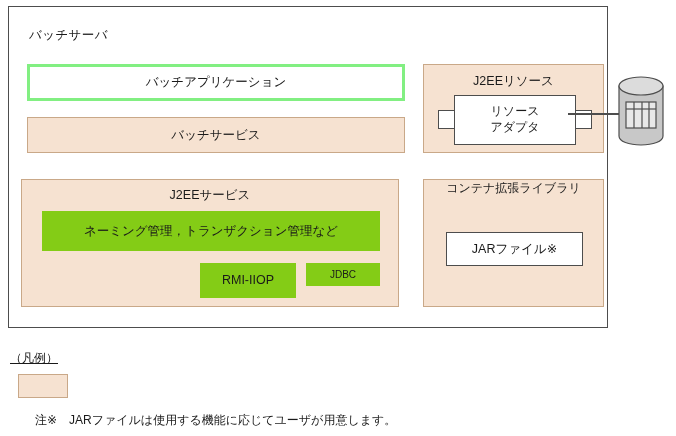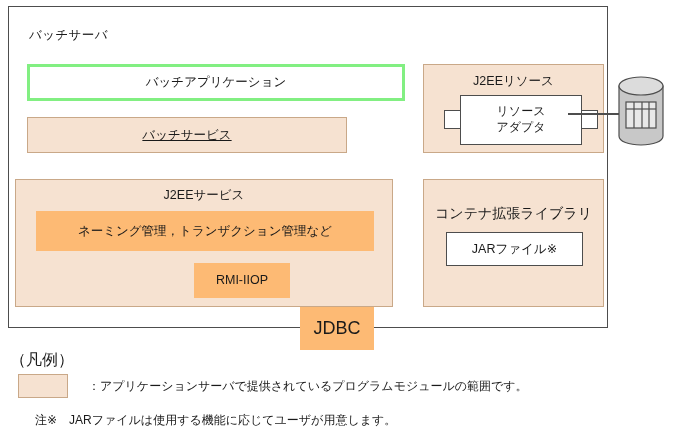--- a/index.html
+++ b/index.html
@@ -39,21 +39,21 @@
   }
 
   
   .beige {
     background: #f6e2d1;
     border: 1px solid #c9a888;
     box-sizing: border-box;
     position: absolute;
   }
   .pink {
-    background: #fdba74;
+    background: #84cc16;
     box-sizing: border-box;
     position: absolute;
   }
   .white-box {
     background: #ffffff;
     border: 1px solid #4d4d4d;
     box-sizing: border-box;
     position: absolute;
   }
   .centered {
@@ -78,28 +78,27 @@
     width: 378px; height: 37px;
     background: #ffffff;
     border: 3px solid #82ef82;
     box-sizing: border-box;
     font-size: 12.5px;
   }
 
   
   .batch-service {
     left: 18px; top: 110px;
-    width: 320px; height: 36px;
-    font-size: 12.5px;
-    text-decoration: underline;
+    width: 378px; height: 36px;
+    font-size: 12.5px;
   }
 
   
   .j2ee-service {
-    left: 6px; top: 172px;
+    left: 12px; top: 172px;
     width: 378px; height: 128px;
   }
   .j2ee-service-title {
     top: 7px;
     font-size: 12.5px;
   }
   .naming-box {
     left: 20px; top: 31px;
     width: 338px; height: 40px;
     font-size: 12.5px;
@@ -109,39 +108,38 @@
     width: 130px; height: 35px;
     font-size: 12.5px;
   }
   .rmi-box {
     left: 178px; top: 83px;
     width: 96px; height: 35px;
     font-size: 12.5px;
   }
   .jdbc-box {
     left: 284px; top: 83px;
-    width: 74px; height: 43px;
-    font-size: 18px;
-    margin-top: 44px;
+    width: 74px; height: 23px;
+    font-size: 10px;
   }
 
   
   .j2ee-resource {
     left: 414px; top: 57px;
     width: 181px; height: 89px;
   }
   .j2ee-resource-title {
     top: 8px;
     font-size: 12.5px;
   }
 
   
   .res-adapter-wrap {
     position: absolute;
-    left: 20px; top: 30px;
+    left: 14px; top: 30px;
     width: 154px; height: 50px;
   }
   .res-adapter-main {
     position: absolute;
     left: 16px; top: 0;
     width: 122px; height: 50px;
     background: #ffffff;
     border: 1px solid #4d4d4d;
     box-sizing: border-box;
   }
@@ -167,22 +165,22 @@
     line-height: 1.3;
     white-space: pre-line;
   }
 
   
   .ext-library {
     left: 414px; top: 172px;
     width: 181px; height: 128px;
   }
   .ext-library-title {
-    top: 25px;
-    font-size: 14px;
+    top: 0;
+    font-size: 12px;
   }
   .jar-box {
     left: 22px; top: 52px;
     width: 137px; height: 34px;
     font-size: 12.5px;
   }
 
   
   .db-link {
     position: absolute;
@@ -193,21 +191,22 @@
   .db-cylinder {
     position: absolute;
     left: 618px; top: 76px;
     width: 46px; height: 70px;
   }
 
   
   .legend-title {
     position: absolute;
     left: 10px; top: 350px;
-    font-size: 16px;
+    font-size: 12px;
+    text-decoration: underline;
   }
   .legend-swatch {
     position: absolute;
     left: 18px; top: 374px;
     width: 50px; height: 24px;
     background: #f6e2d1;
     border: 1px solid #c9a888;
     box-sizing: border-box;
   }
   .legend-text {
@@ -278,17 +277,16 @@
       <line x1="16" y1="26" x2="16" y2="52" stroke="#4d4d4d" stroke-width="1.2"></line>
       <line x1="24" y1="26" x2="24" y2="52" stroke="#4d4d4d" stroke-width="1.2"></line>
       <line x1="31" y1="26" x2="31" y2="52" stroke="#4d4d4d" stroke-width="1.2"></line>
     </svg>
   </div>
 
   <div class="legend-title">（凡例）</div>
 
   <div class="legend-swatch"></div>
 
-  <div class="legend-text">：アプリケーションサーバで提供されているプログラムモジュールの範囲です。</div>
 
   <div class="note-text">注※　JARファイルは使用する機能に応じてユーザが用意します。</div>
 
 </div>
 
 </body></html>

